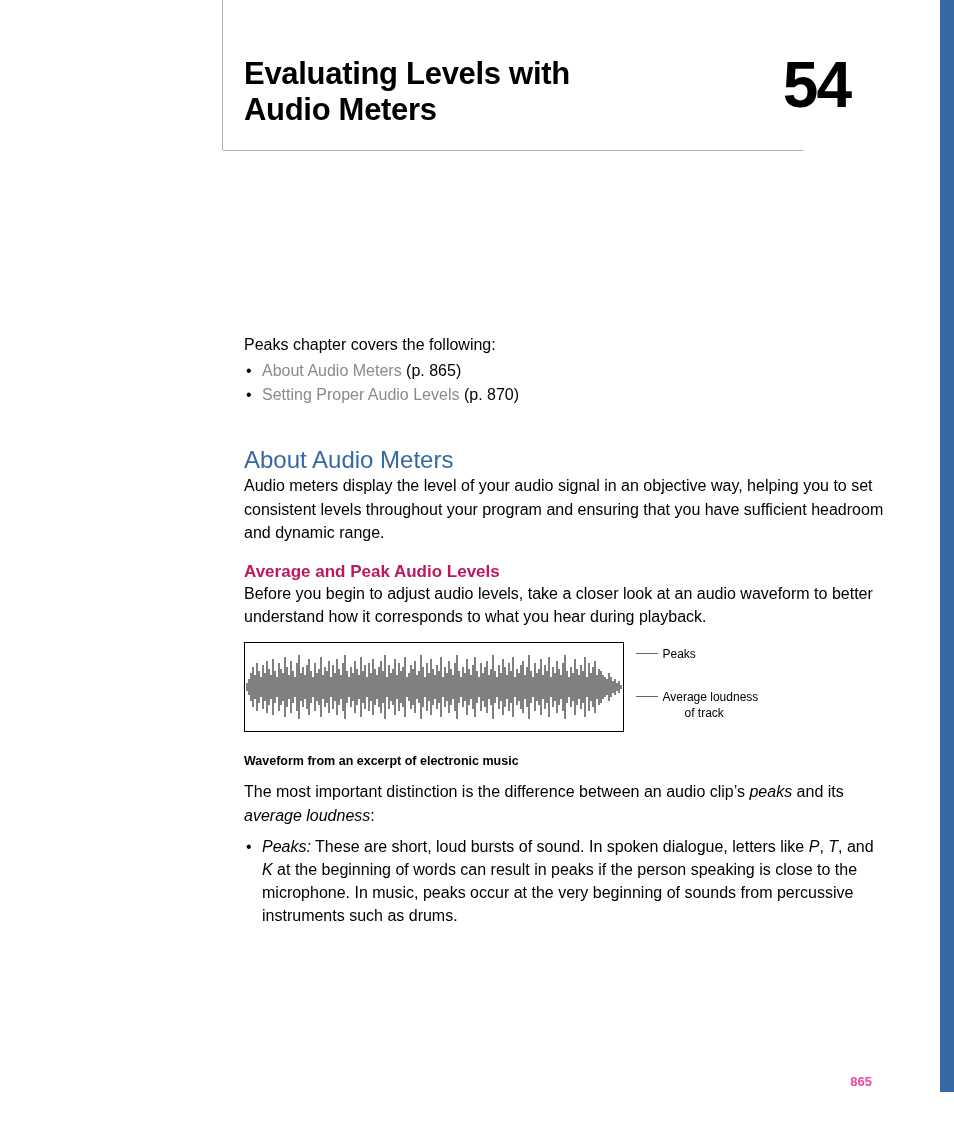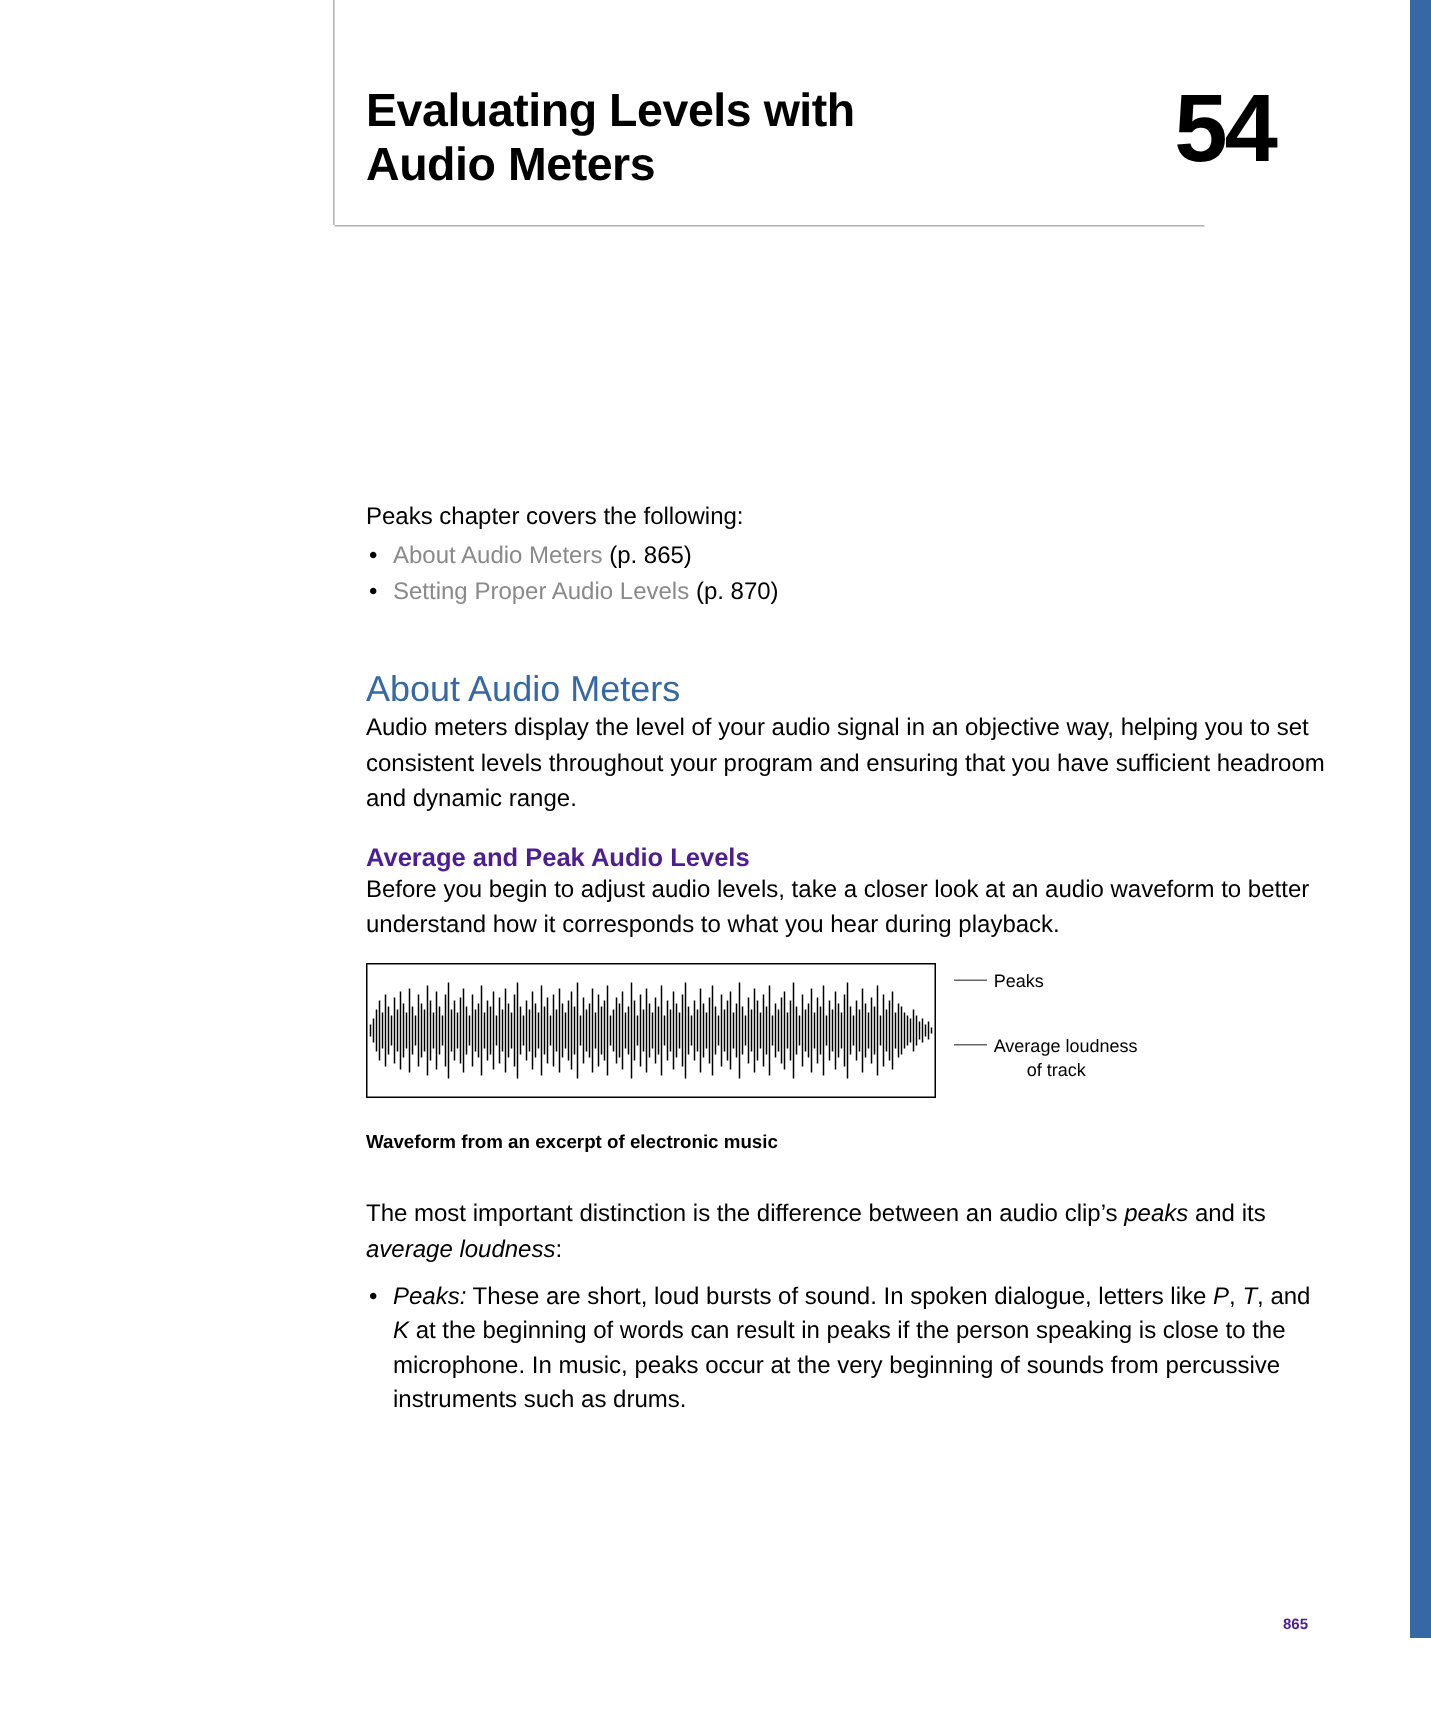--- a/index.html
+++ b/index.html
@@ -87,21 +87,21 @@
     color: #8a8a8a;
   }
   .h2 {
     font-size: 24px;
     color: #3668a5;
     font-weight: 400;
     margin-top: 42px;
   }
   .h3 {
     font-size: 17px;
-    color: #4c1d95;
+    color: #be185d;
     font-weight: 600;
     margin-top: 18px;
   }
   .figure-block {
     margin-top: 14px;
   }
   .waveform-box {
     border: 1px solid #000;
     width: 378px;
     height: 88px;
@@ -156,23 +156,23 @@
     content: "•";
     position: absolute;
     left: 2px;
     top: 0;
   }
   em { font-style: italic; }
   .page-num {
     position: absolute;
     right: 82px;
     bottom: 56px;
-    font-size: 10px;
+    font-size: 13px;
     font-weight: 700;
-    color: #4c1d95;
+    color: #ec4899;
   }
 </style>
 </head>
 <body>
 
 <div class="blue-bar"></div>
 <div class="left-rule"></div>
 <div class="top-rule"></div>
 
 <div class="chapter-number">54</div>
@@ -406,21 +406,21 @@
         <div class="label-line"></div>
         <span>
           <span>Average loudness</span><br>
           <span style="padding-left:6px;margin-left:16px;">of track</span>
         </span>
       </div>
     </div>
     <div class="caption">Waveform from an excerpt of electronic music</div>
   </div>
 
-  <div class="body" style="margin-top:30px;">
+  <div class="body" style="margin-top:12px;">
     <span>The most important distinction is the difference between an audio clip’s </span><em>peaks</em><span> and its </span><em>average loudness</em><span>:</span>
   </div>
 
   <ul class="bullets">
     <li>
       <em>Peaks:</em><span>  These are short, loud bursts of sound. In spoken dialogue, letters like </span><em>P</em><span>, </span><em>T</em><span>, and </span><em>K</em><span> at the beginning of words can result in peaks if the person speaking is close to the microphone. In music, peaks occur at the very beginning of sounds from percussive instruments such as drums.</span>
     </li>
   </ul>
 </div>
 

